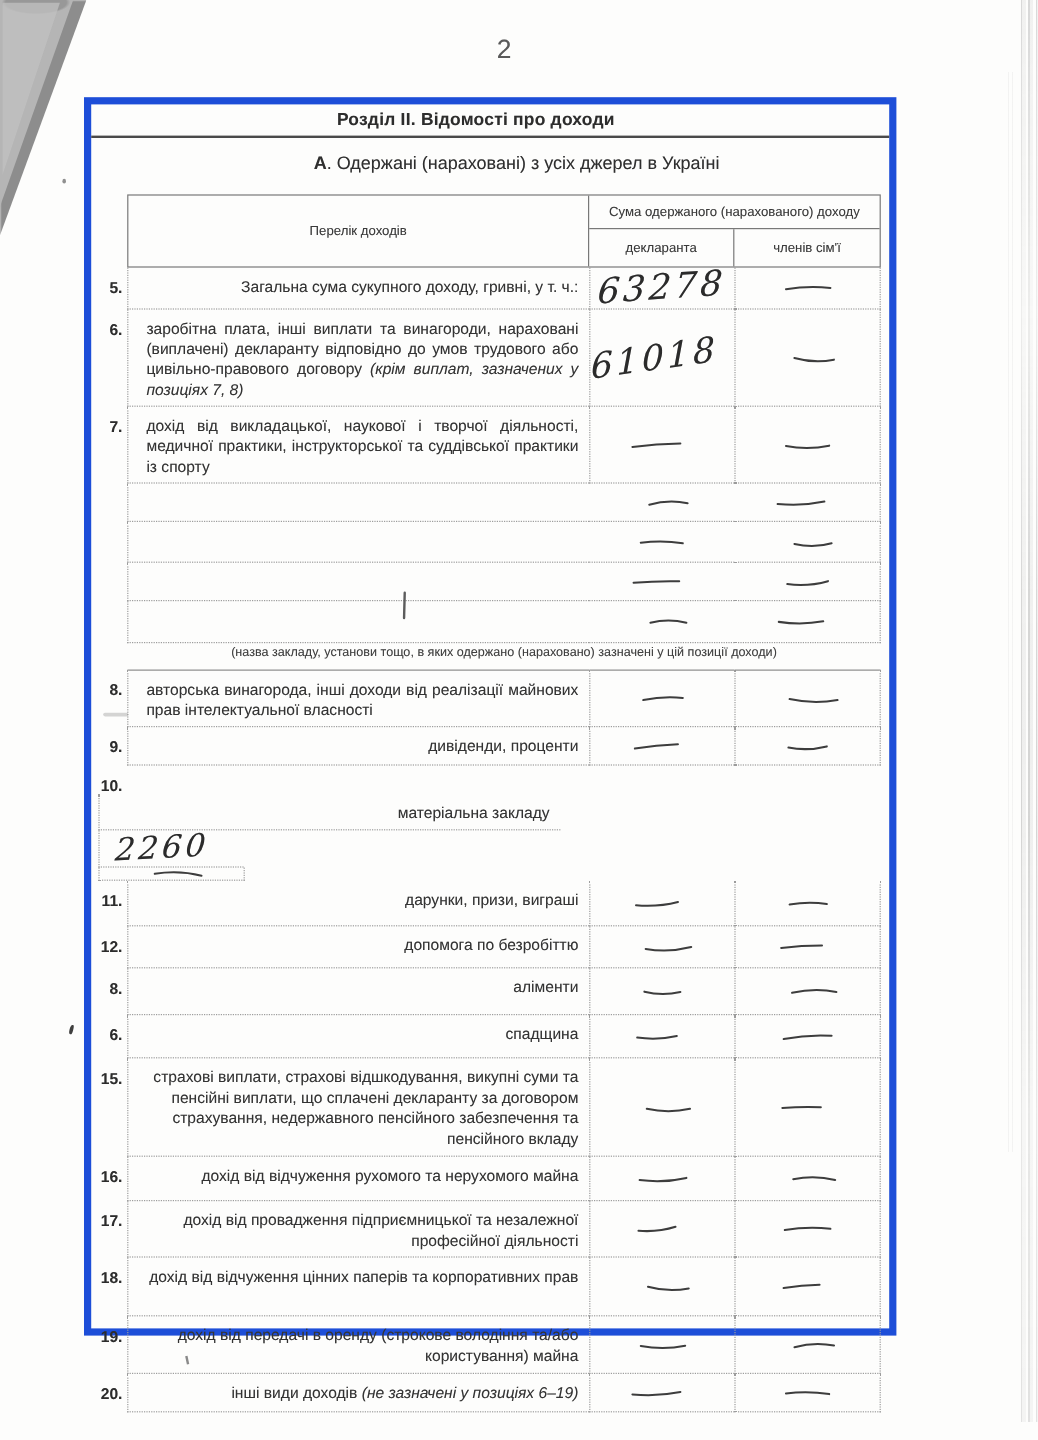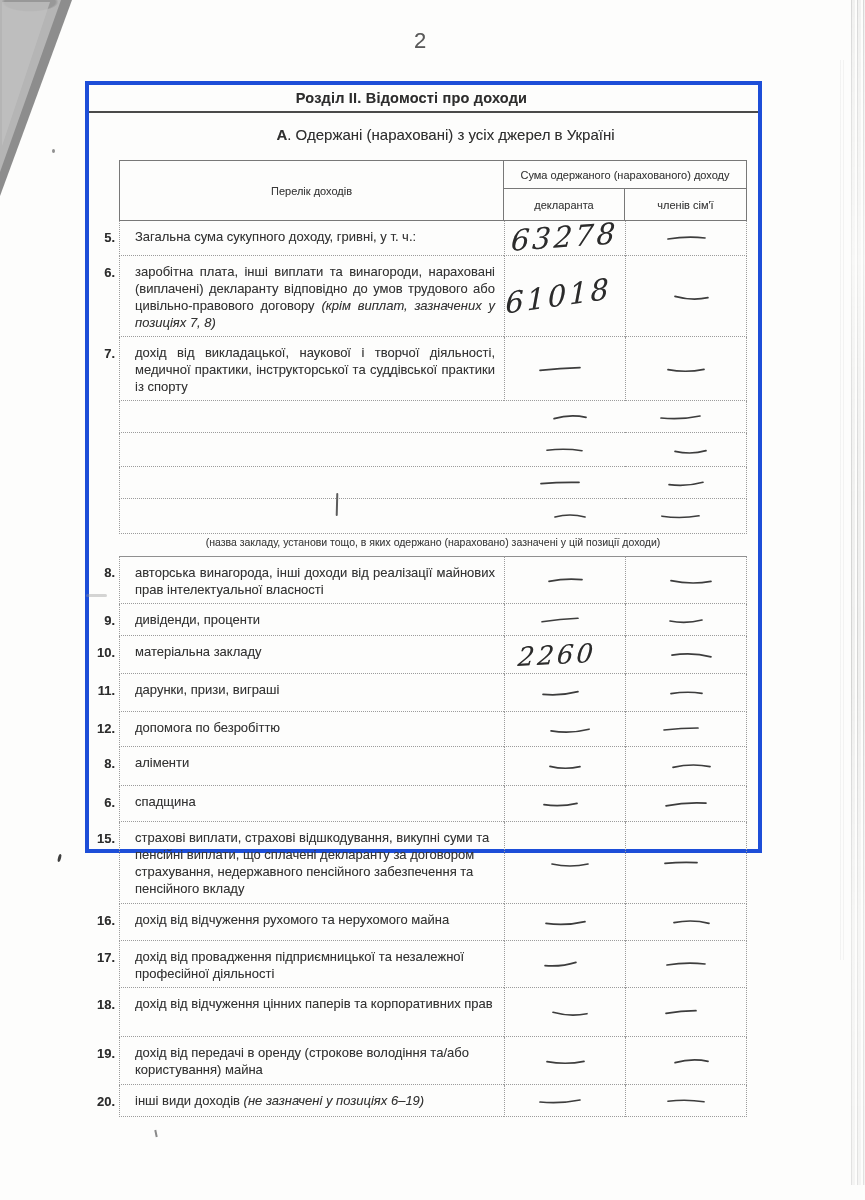--- a/index.html
+++ b/index.html
@@ -26,21 +26,21 @@
               border-radius:60% 40% 50% 50%;transform:rotate(14deg);}
   .mark-tick{position:absolute;left:155px;top:1130px;width:2px;height:7px;background:#8a8a8a;transform:rotate(-12deg);}
   .pen-line{position:absolute;left:336px;top:493px;width:2px;height:23px;background:#5c5c5c;
             transform:rotate(1.5deg);border-radius:2px;}
   .smudge{position:absolute;left:86px;top:594px;width:21px;height:3px;background:rgba(150,150,150,.4);border-radius:2px;}
 
   .page-number{position:absolute;left:405px;top:28px;width:30px;text-align:center;
                font-size:22px;color:#5a5a5a;}
 
   
-  .form-box{position:absolute;left:85px;top:81px;width:677px;height:772px;border:4px solid #1d4ed8;box-sizing:border-box;}
+  .form-box{position:absolute;left:70px;top:81px;width:677px;height:1032px;border:6px solid #1d4ed8;box-sizing:border-box;}
   .form-title{height:26px;line-height:26px;border-bottom:2px solid #4a4a4a;text-align:center;}
   .form-title span{position:relative;left:-12px;font-weight:bold;font-size:14.5px;color:#2d2d2d;letter-spacing:.2px;}
   .form-subtitle{margin-top:13px;height:18px;text-align:center;font-size:15px;color:#2f2f2f;}
   .form-subtitle .inner{position:relative;left:22px;}
   .form-subtitle b{font-weight:bold;}
 
   .tbl{margin-left:6px;width:654px;}
   #table1{margin-top:16px;}
   .hdr-row{display:flex;}
   .numcol{width:24px;}
@@ -48,21 +48,21 @@
   .h-label{width:384px;border-right:1px solid #787878;display:flex;align-items:center;justify-content:center;box-sizing:border-box;}
   .h-right{flex:1;display:flex;flex-direction:column;}
   .h-sum{height:27px;border-bottom:1px solid #787878;display:flex;align-items:center;justify-content:center;}
   .h-cols{display:flex;height:31px;}
   .h-decl{width:121px;border-right:1px solid #787878;display:flex;align-items:center;justify-content:center;box-sizing:border-box;}
   .h-fam{flex:1;display:flex;align-items:center;justify-content:center;}
 
   .trow{display:flex;box-sizing:border-box;}
   .tnum{width:24px;box-sizing:border-box;text-align:right;padding:9px 4px 0 0;font-weight:bold;font-size:13px;color:#2c2c2c;}
   .tlabel{width:385px;box-sizing:border-box;border-left:1px dotted #9c9c9c;border-bottom:1px dotted #9c9c9c;
-          padding:7px 9px 5px 15px;font-size:13px;line-height:17px;color:#333;}
+          padding:7px 9px 5px 15px;font-size:13px;line-height:17px;color:#333;text-align:right;}
   .tlabel.just{text-align:justify;}
   .it{font-style:italic;}
   .tcell{width:121px;box-sizing:border-box;border-left:1px dotted #9c9c9c;border-bottom:1px dotted #9c9c9c;
          display:flex;align-items:center;justify-content:center;overflow:visible;}
   .tcell.fam{width:122px;border-right:1px dotted #9c9c9c;}
   .trow.blank .tcell{border-left:none;}
   #table2 .trow.first .tlabel,#table2 .trow.first .tcell{border-top:1px solid #909090;}
   .hw{font-family:"DejaVu Serif",serif;font-style:italic;color:#2b2b2b;letter-spacing:3px;display:inline-block;white-space:nowrap;}
   .tbl-note{margin-left:30px;width:628px;margin-top:2px;text-align:center;font-size:10.5px;color:#3f3f3f;}
   #table2{margin-top:8px;}
@@ -229,21 +229,21 @@
               <svg width="40" height="10" viewBox="0 0 40 10" style="transform:translateX(-5px) rotate(-2.4deg)">
                 <path d="M2 6 Q 20 4 38 4" stroke="#3d3d3d" stroke-width="1.7" fill="none" stroke-linecap="round"></path>
               </svg>
             </div>
             <div class="tcell fam">
               <svg width="36" height="10" viewBox="0 0 36 10" style="transform:translateX(0px) rotate(0deg)">
                 <path d="M2 6 Q 18 9 34 5" stroke="#3d3d3d" stroke-width="1.7" fill="none" stroke-linecap="round"></path>
               </svg>
             </div>
           </div>
-          <div class="trow" style="min-height: 38px;">
+          <div class="trow" style="min-height: 38px; flex-direction: column;">
             <div class="tnum">10.</div>
             <div class="tlabel">матеріальна закладу</div>
             <div class="tcell">
               <span class="hw" style="font-size:26px;transform:translate(-8px,0px) rotate(-3deg) skewX(-8deg)">2260</span>
             </div>
             <div class="tcell fam">
               <svg width="43" height="10" viewBox="0 0 43 10" style="transform:translateX(5px) rotate(2.4deg)">
                 <path d="M2 6 Q 22 2 41 6" stroke="#3d3d3d" stroke-width="1.7" fill="none" stroke-linecap="round"></path>
               </svg>
             </div>

